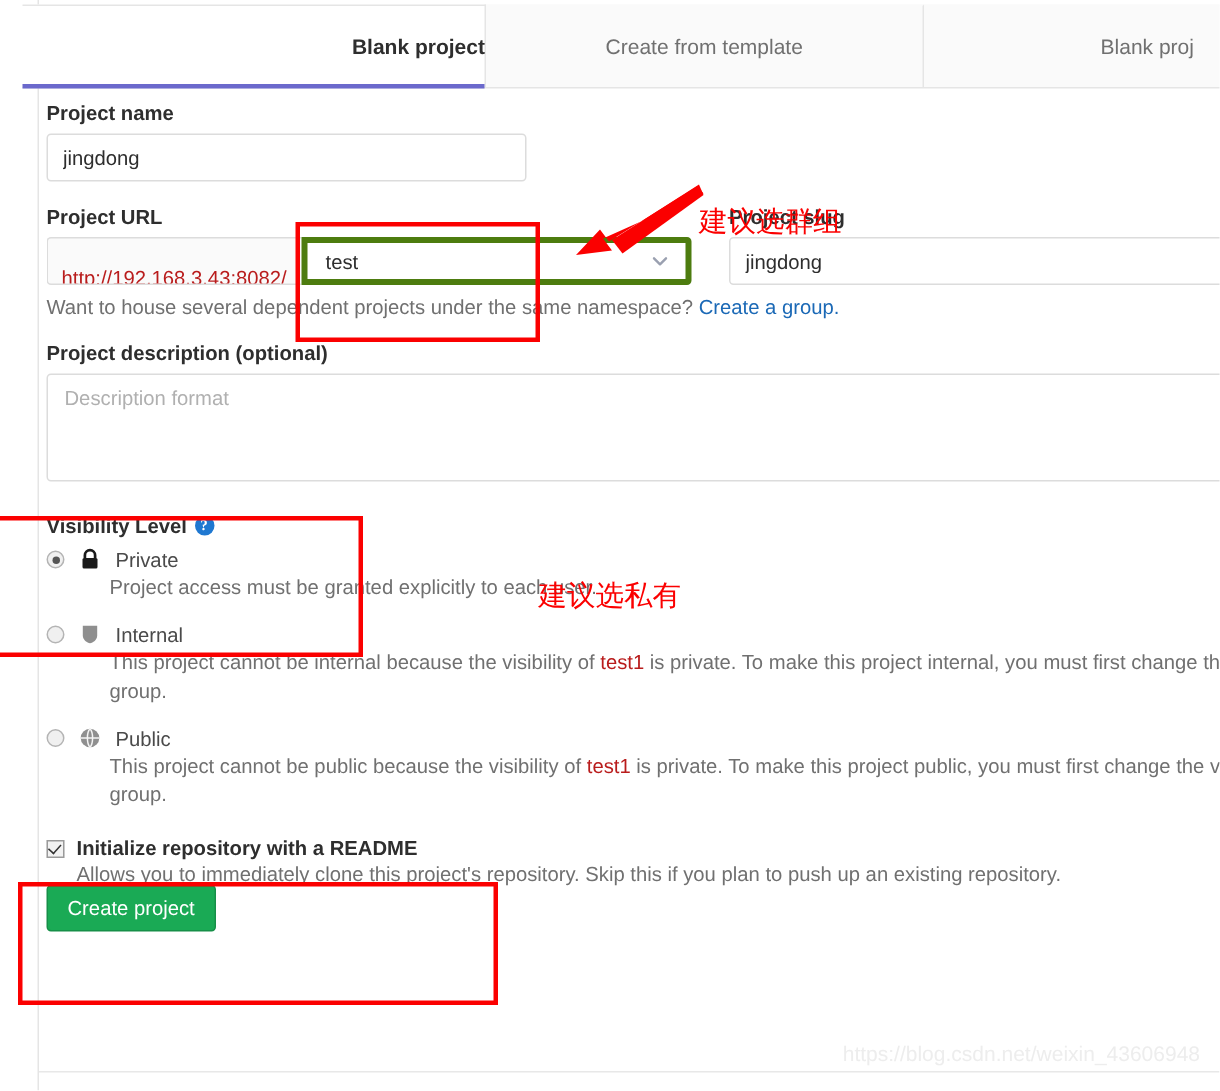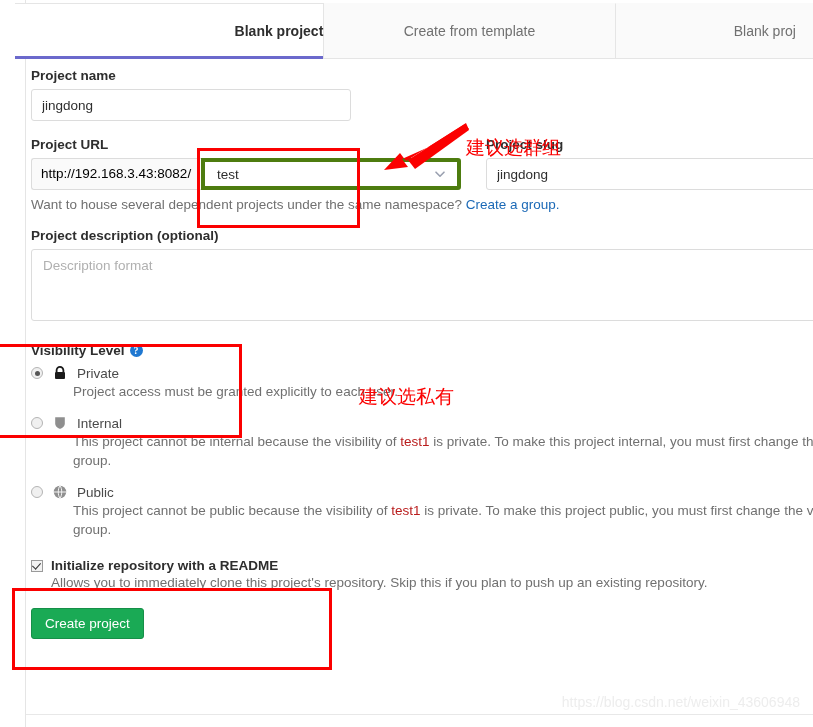--- a/index.html
+++ b/index.html
@@ -122,23 +122,23 @@
     height: 32px;
   }
   .url-prefix {
     box-sizing: border-box;
     height: 32px;
     line-height: 30px;
     background: #fafafa;
     border: 1px solid #dcdcdc;
     border-right: none;
     border-radius: 3px 0 0 3px;
-    padding: 0 9px;
-    font-size: 13.5px;
-    color: #000000;
+    padding: 12px 9px;
+    font-size: 13.5px;
+    color: #b91c1c;
     white-space: nowrap;
     overflow: hidden;
     width: 170px;
   }
   .ns-select {
     box-sizing: border-box;
     flex: 1;
     height: 32px;
     border: 4px solid #4d7c0f;
     border-radius: 0 3px 3px 0;
@@ -268,21 +268,20 @@
     text-align: right;
   }
   .readme-desc {
     margin-left: 20px;
     margin-top: 2px;
     font-size: 13.5px;
     color: #707070;
   }
 
   .btn-create {
-    margin-top: 18px;
     display: inline-block;
     background: #1aaa55;
     color: #ffffff;
     border: 1px solid #168f48;
     border-radius: 3px;
     padding: 7px 13px;
     font-family: "Liberation Sans", sans-serif;
     font-size: 13.5px;
     cursor: pointer;
   }

